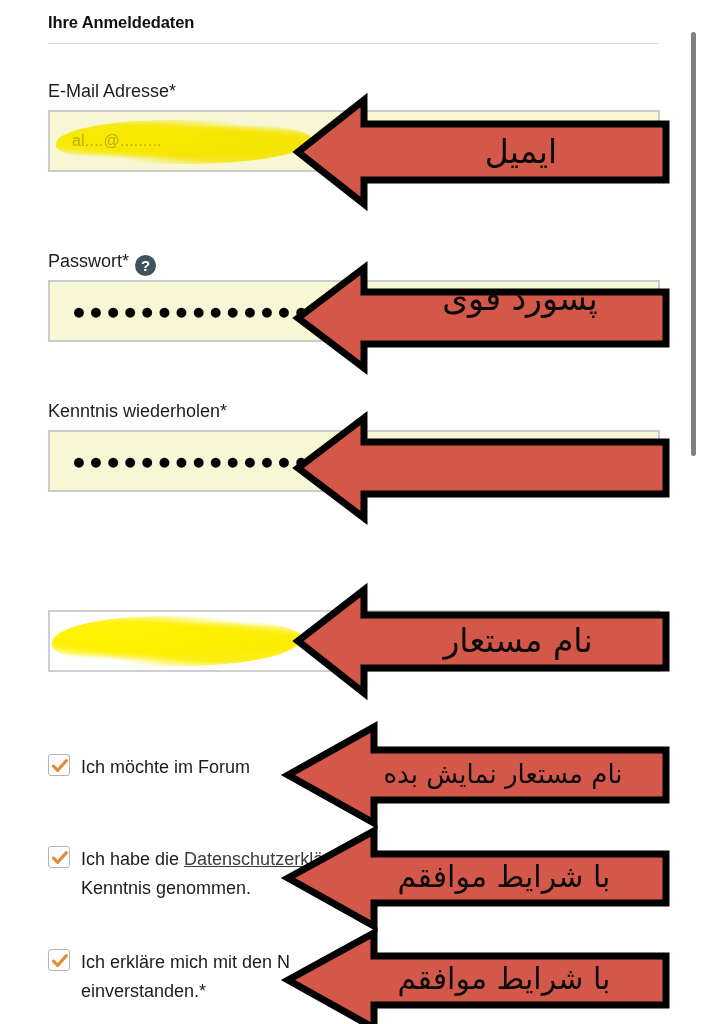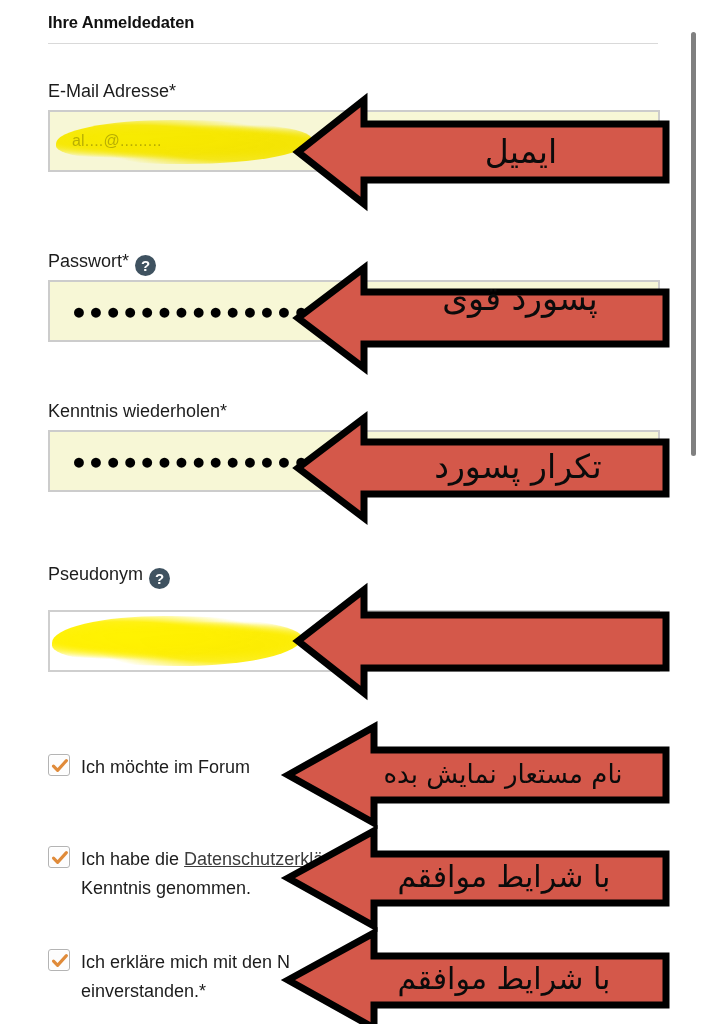--- a/index.html
+++ b/index.html
@@ -204,23 +204,20 @@
     <div class="input-value dots">●●●●●●●●●●●●●●●●●●●</div>
   </div>
 
   <div class="field-label" style="top:400px">
     <span>Kenntnis wiederholen*</span>
   </div>
   <div class="input-box" style="top:430px">
     <div class="input-value dots">●●●●●●●●●●●●●●●●●●●</div>
   </div>
 
-  <div class="field-label" style="top:563px">
-    <span>Pseudonym</span><span class="help-icon">?</span>
-  </div>
   <div class="input-box plain" style="top:610px">
     <div class="scribble" style="left:2px; top:4px; width:250px; height:50px;"></div>
   </div>
 
   <div class="cb-row" style="top:753px">
     <div class="cb-box">
       <svg width="18" height="18" viewBox="0 0 18 18">
         <path d="M2.5 9.2 L6.6 13.4 L15.4 3.6" fill="none" stroke="#e08b3a" stroke-width="3.1" stroke-linecap="round" stroke-linejoin="round"></path>
       </svg>
     </div>
@@ -265,27 +262,27 @@
   <svg width="372" height="112" viewBox="0 0 372 112">
     <path d="M2,56 L68,6 L68,30 L370,30 L370,82 L68,82 L68,106 Z" fill="#d4584a" stroke="#000000" stroke-width="7" stroke-linejoin="miter"></path>
   </svg>
   <div class="arrow-label" style="left:88px; top:12px; width:272px; font-size:33px; line-height:50px;">پسورد قوی</div>
 </div>
 
 <div class="arrow" style="left:296px; top:412px; width:372px; height:112px;">
   <svg width="372" height="112" viewBox="0 0 372 112">
     <path d="M2,56 L68,6 L68,30 L370,30 L370,82 L68,82 L68,106 Z" fill="#d4584a" stroke="#000000" stroke-width="7" stroke-linejoin="miter"></path>
   </svg>
-  <div class="arrow-label" style="left:84px; top:30px; width:276px; font-size:33px; line-height:50px;">تکرار پسورد</div>
 </div>
 
 <div class="arrow" style="left:296px; top:583px; width:372px; height:116px;">
   <svg width="372" height="116" viewBox="0 0 372 116">
     <path d="M2,58 L68,7 L68,32 L370,32 L370,85 L68,85 L68,110 Z" fill="#d4584a" stroke="#000000" stroke-width="7" stroke-linejoin="miter"></path>
   </svg>
+  <div class="arrow-label" style="left:84px; top:32px; width:276px; font-size:33px; line-height:52px;">نام مستعار</div>
 </div>
 
 <div class="arrow" style="left:286px; top:722px; width:382px; height:106px;">
   <svg width="382" height="106" viewBox="0 0 382 106">
     <path d="M2,53 L88,5 L88,28 L380,28 L380,78 L88,78 L88,101 Z" fill="#d4584a" stroke="#000000" stroke-width="7" stroke-linejoin="miter"></path>
   </svg>
   <div class="arrow-label" style="left:58px; top:29px; width:318px; font-size:26px; line-height:46px;">نام مستعار نمایش بده</div>
 </div>
 
 <div class="arrow" style="left:286px; top:826px; width:382px; height:104px;">

